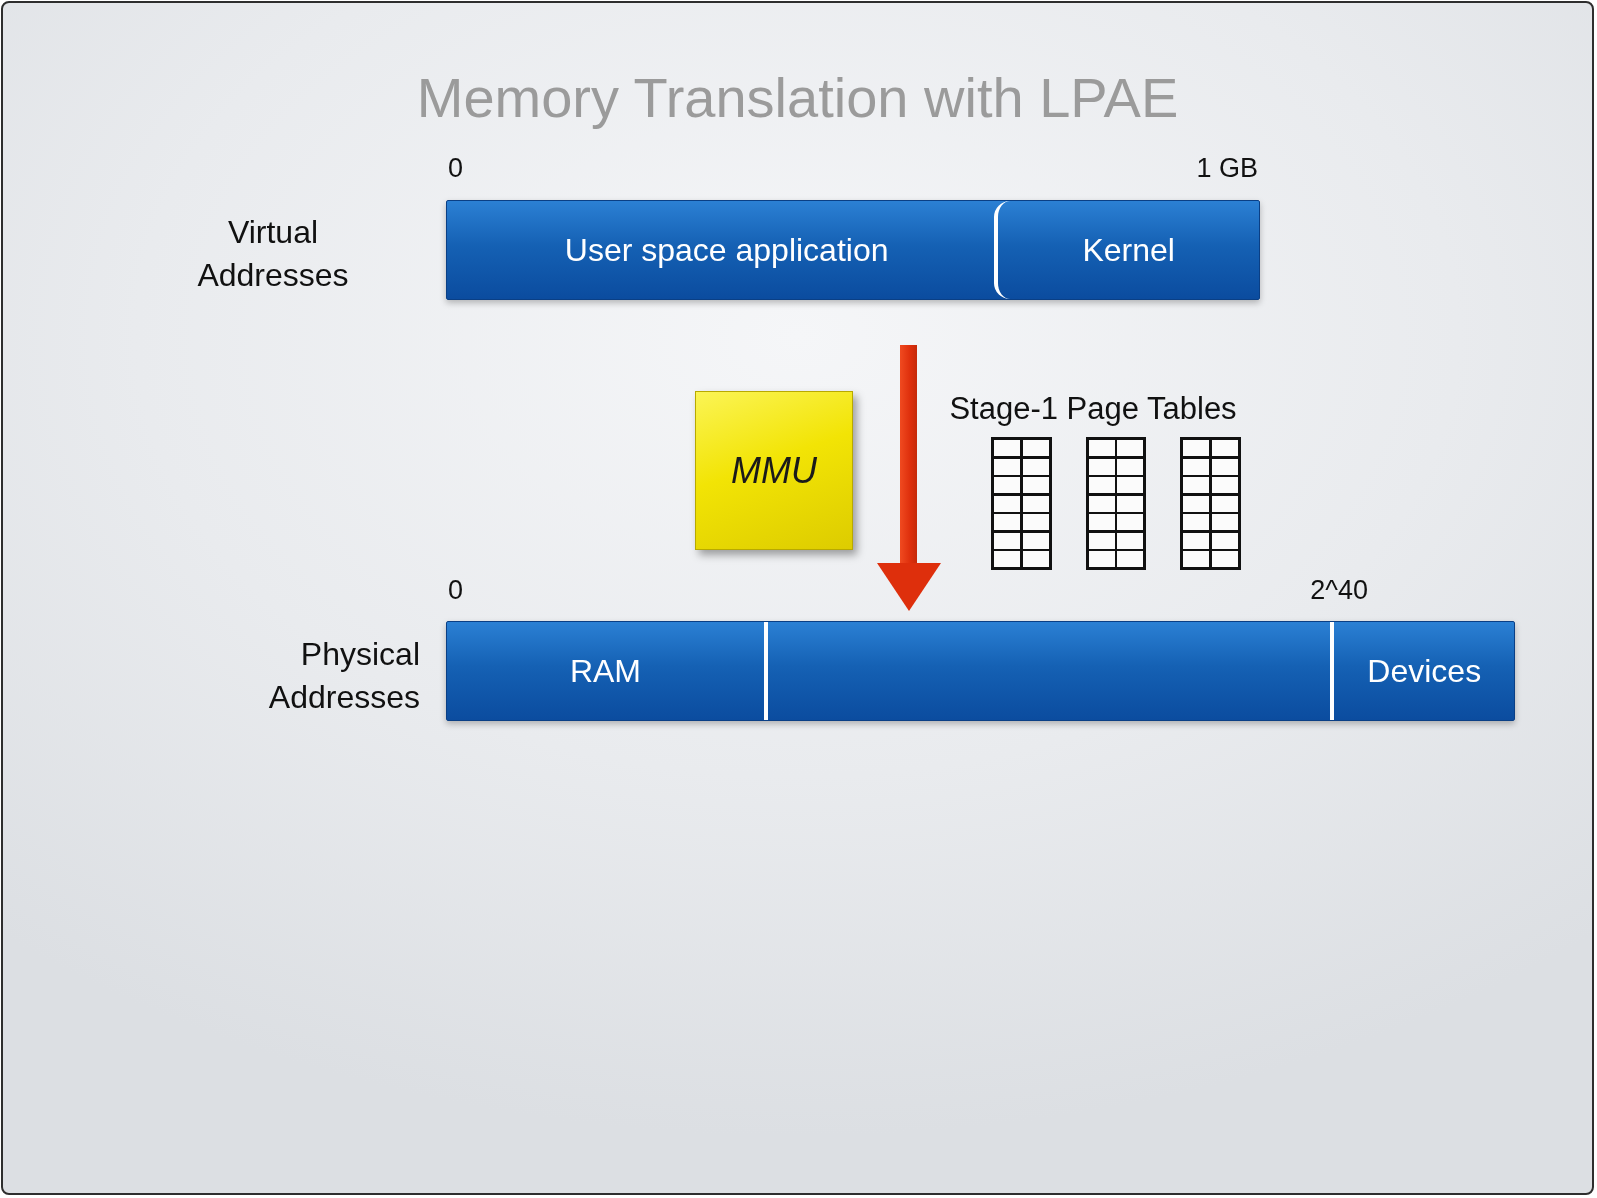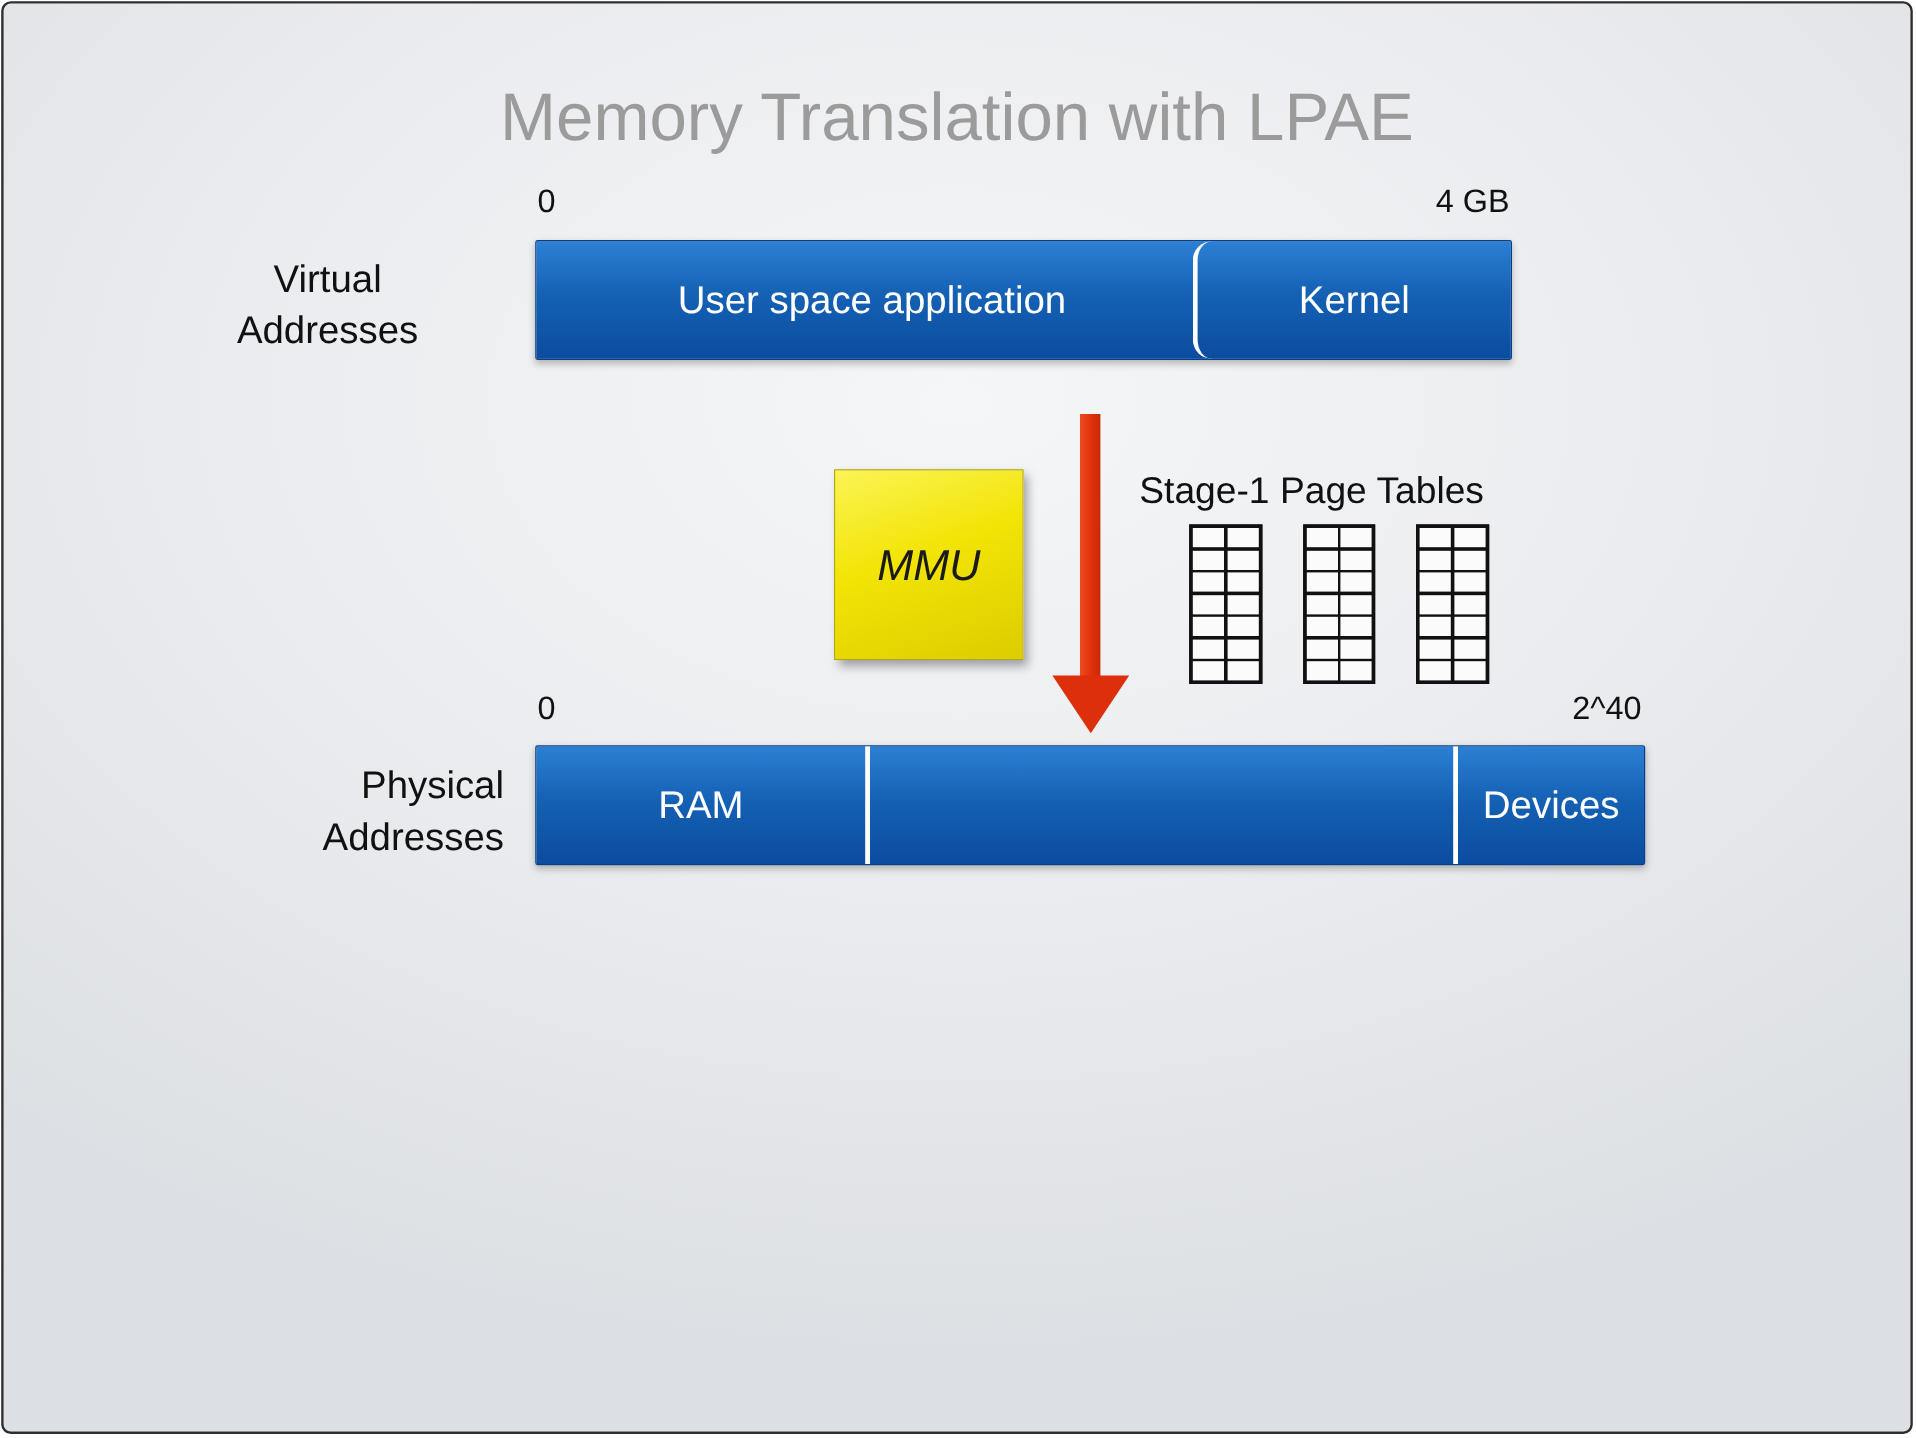--- a/index.html
+++ b/index.html
@@ -62,21 +62,21 @@
     position: absolute;
     display: flex;
     height: 100px;
     background: linear-gradient(180deg, #2b80d4 0%, #1561b4 45%, #0b4c9f 100%);
     border: 1px solid #0a3f85;
     border-radius: 2px;
     box-shadow: 0 3px 6px rgba(0,0,0,0.25);
     box-sizing: border-box;
   }
   .bar.virtual { left: 443px; top: 197px; width: 814px; }
-  .bar.physical { left: 443px; top: 618px; width: 925px; }
+  .bar.physical { left: 443px; top: 618px; width: 1069px; }
 
   .segment {
     display: flex;
     align-items: center;
     justify-content: center;
     color: #ffffff;
     font-size: 32px;
     box-sizing: border-box;
   }
   .segment + .segment { border-left: 4px solid #ffffff; }
@@ -150,21 +150,21 @@
 <body>
 
 <div class="slide">
 
   <div class="title">Memory Translation with LPAE</div>
 
   <div class="side-label virtual">Virtual
 Addresses</div>
   <div class="range-labels virtual">
     <span>0</span>
-    <span>4 GB</span>
+    <span>1 GB</span>
   </div>
   <div class="bar virtual">
     <div class="segment" style="flex: 0 0 67.4%; padding-left: 12px;">User space application</div>
     <div class="segment" style="flex: 1; border-radius: 16px;">Kernel</div>
   </div>
 
   <div class="arrow-shaft"></div>
   <div class="arrow-head"></div>
 
   <div class="mmu-box">MMU</div>

